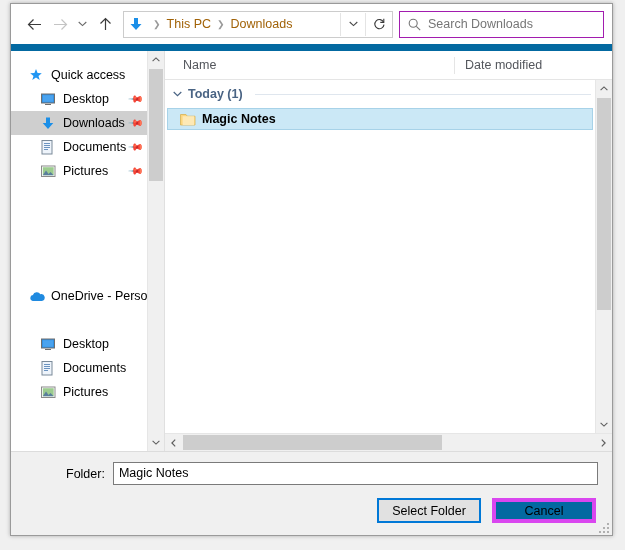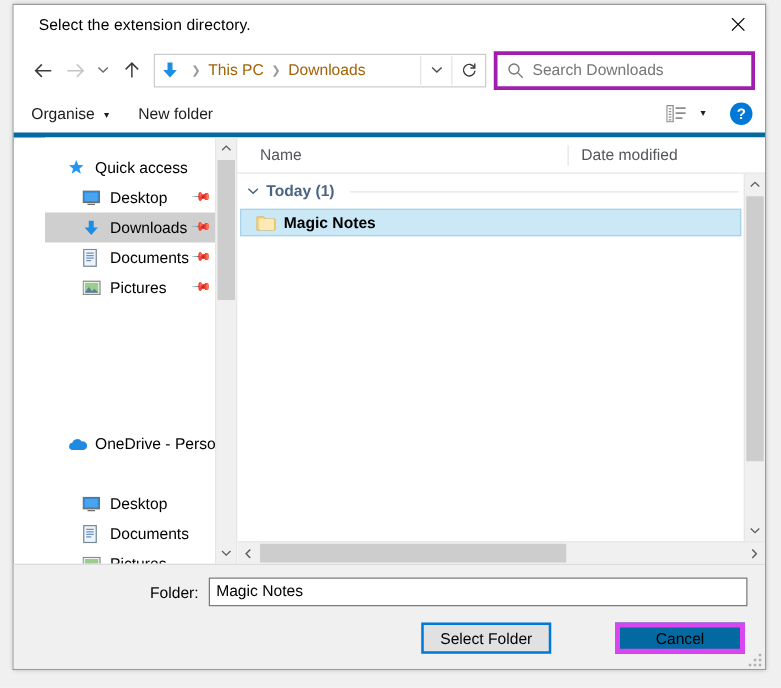--- a/index.html
+++ b/index.html
@@ -103,21 +103,21 @@
     width: 26px; height: 23px;
     display: flex; align-items: center; justify-content: center;
     flex: 0 0 26px;
     border-left: 1px solid #e4e4e4;
     color: #3b3b3b;
     font-size: 13px;
   }
   .searchbox {
     flex: 0 0 203px;
     height: 25px;
-    border: 3px solid #a21caf;
+    border: 1px solid #a21caf;
     background: #fff;
     margin-left: 6px;
     display: flex;
     align-items: center;
   }
   .search-ico {
     width: 28px;
     display: flex; align-items: center; justify-content: center;
     flex: 0 0 28px;
   }
@@ -165,23 +165,22 @@
     font-weight: bold;
     display: flex; align-items: center; justify-content: center;
     margin-left: 12px;
     cursor: default;
   }
 
   
   .body {
     flex: 1 1 auto;
     display: flex;
-    border-top: 4px solid #0369a1;
+    border-top: 7px solid #0369a1;
     min-height: 0;
-    padding-left: 25px;
   }
 
   
   .navpane {
     flex: 0 0 153px;
     position: relative;
     background: #fff;
     border-right: 1px solid #e0e0e0;
     overflow: hidden;
   }
@@ -332,41 +331,40 @@
   }
   .folderrow {
     display: flex;
     align-items: center;
     margin-bottom: 13px;
   }
   .folderlabel {
     font-size: 12.5px;
     color: #000;
     margin-right: 8px;
-    margin-left: 95px;
+    margin-left: 41px;
     white-space: nowrap;
   }
   .folderinput {
     flex: 1 1 auto;
     height: 21px;
     border: 1px solid #7a7a7a;
     background: #fff;
     font-size: 12.5px;
     color: #000;
     padding: 0 5px;
     line-height: 21px;
     box-sizing: content-box;
     overflow: hidden;
     white-space: nowrap;
   }
   .btnrow {
     display: flex;
     justify-content: flex-end;
     padding-right: 2px;
-    gap: 40px;
   }
   .btn {
     width: 104px; height: 25px;
     font-size: 12.5px;
     color: #000;
     background: #0369a1;
     border: 4px solid #d946ef;
     display: flex; align-items: center; justify-content: center;
     cursor: default;
     box-sizing: border-box;
@@ -385,28 +383,20 @@
     position: absolute;
     width: 2px; height: 2px;
     background: #b0b0b0;
   }
 </style>
 </head>
 <body>
 
 <div id="dialog">
 
-  <div class="titlebar">
-    <div class="title-text">Select the extension directory.</div>
-    <div class="close-btn">
-      <svg width="11" height="11" viewBox="0 0 11 11">
-        <path d="M0.5 0.5 L10.5 10.5 M10.5 0.5 L0.5 10.5" stroke-width="1" fill="none"></path>
-      </svg>
-    </div>
-  </div>
 
   <div class="navbar">
     <div class="navbtn">
       <svg width="15" height="13" viewBox="0 0 15 13">
         <path d="M14 6.5 H2 M6.5 1.5 L1.5 6.5 L6.5 11.5" stroke="#3b3b3b" stroke-width="1.2" fill="none"></path>
       </svg>
     </div>
     <div class="navbtn disabled">
       <svg width="15" height="13" viewBox="0 0 15 13">
         <path d="M1 6.5 H13 M8.5 1.5 L13.5 6.5 L8.5 11.5" stroke="#c4c4c4" stroke-width="1.2" fill="none"></path>
@@ -451,41 +441,20 @@
       <div class="search-ico">
         <svg width="13" height="13" viewBox="0 0 13 13">
           <circle cx="5.2" cy="5.2" r="4" stroke="#767676" stroke-width="1.1" fill="none"></circle>
           <path d="M8.3 8.3 L12.2 12.2" stroke="#767676" stroke-width="1.1"></path>
         </svg>
       </div>
       <span class="search-ph">Search Downloads</span>
     </div>
   </div>
 
-  <div class="cmdbar">
-    <div class="cmd">
-      <span>Organise</span>
-      <span class="tri">▼</span>
-    </div>
-    <div class="cmd">
-      <span>New folder</span>
-    </div>
-    <div class="cmd-spacer"></div>
-    <div class="viewbtn">
-      <svg width="16" height="14" viewBox="0 0 16 14">
-        <rect x="0.5" y="0.5" width="5" height="13" stroke="#8d8d8d" stroke-width="1" fill="none"></rect>
-        <path d="M2 3 H4 M2 5.2 H4 M2 7.4 H4 M2 9.6 H4 M2 11.8 H4" stroke="#8d8d8d" stroke-width="1"></path>
-        <path d="M7.5 2.5 H15.5 M7.5 6.5 H15.5 M7.5 10.5 H13" stroke="#8d8d8d" stroke-width="1.4"></path>
-      </svg>
-      <span class="tri">▼</span>
-    </div>
-    <div class="helpbtn">
-      <span>?</span>
-    </div>
-  </div>
 
   <div class="body">
 
     <div class="navpane">
       <div class="navpane-inner">
 
         <div style="height:12px"></div>
 
         <div class="navitem">
           <span class="ico">

